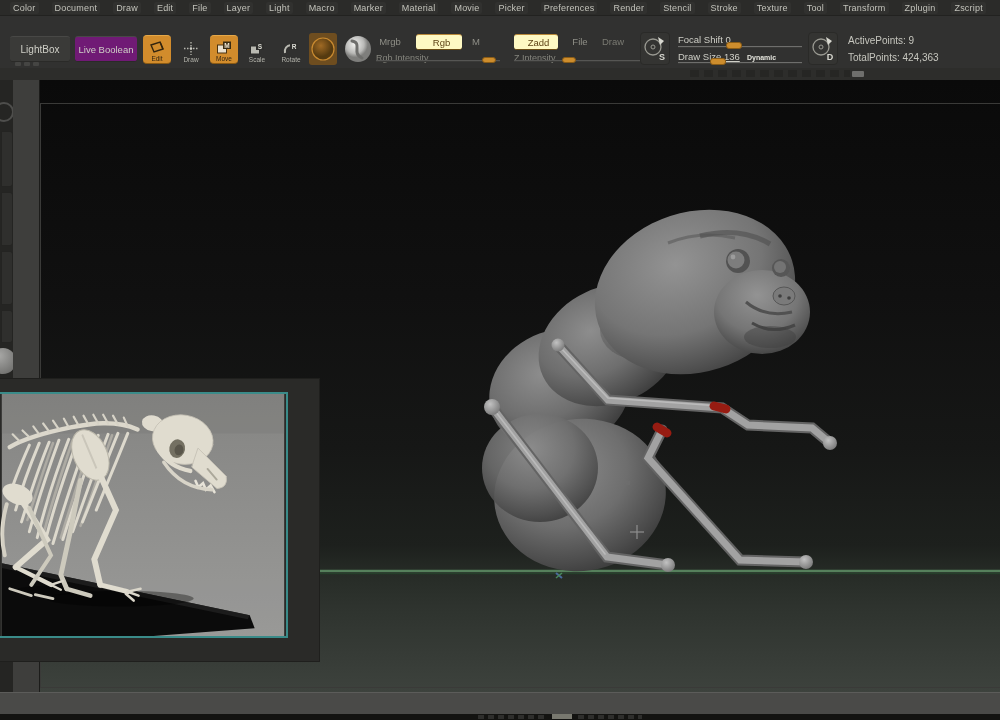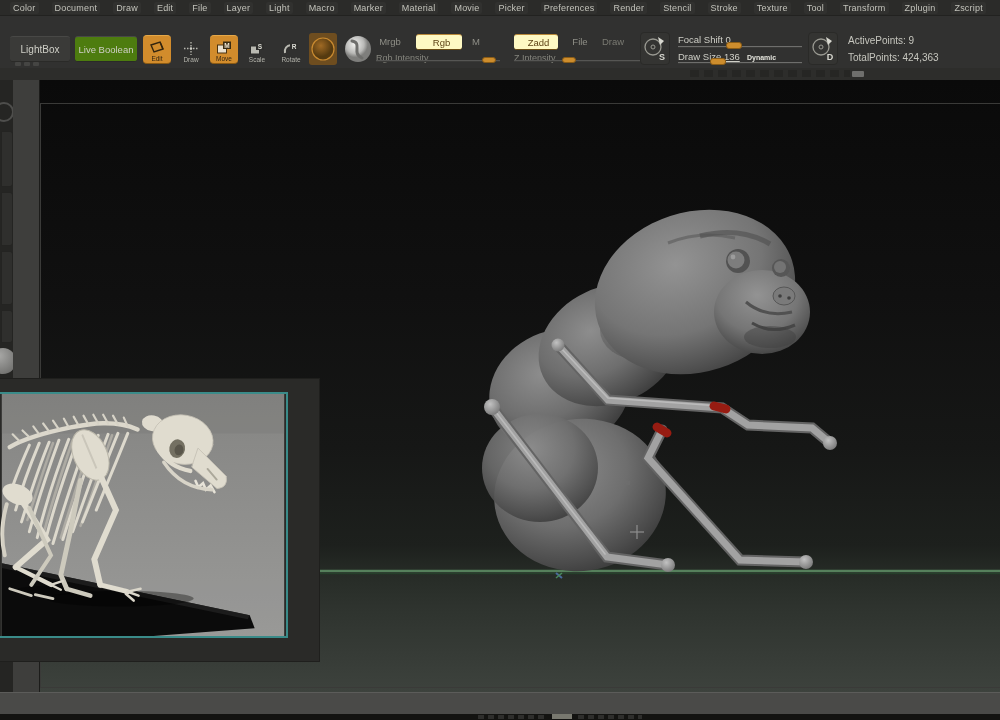--- a/index.html
+++ b/index.html
@@ -101,21 +101,21 @@
     <span class="mi">Zplugin</span>
     <span class="mi">Zscript</span>
   </div>
 
   <div class="toolbar">
     <div class="grip-dash" style="left:15px"></div>
     <div class="grip-dash" style="left:24px"></div>
     <div class="grip-dash" style="left:33px"></div>
 
     <div class="tb-btn" style="left:10px; top:11px; width:60px; height:26px;">LightBox</div>
-    <div class="tb-btn" style="left:75px; top:11px; width:62px; height:26px; background:#4d7c0f; font-size:9.5px;">Live Boolean</div>
+    <div class="tb-btn" style="left:75px; top:11px; width:62px; height:26px; background:#701a75; font-size:9.5px;">Live Boolean</div>
 
     <div class="tool-btn active" style="left:143px">
       <svg width="16" height="13" viewBox="0 0 16 13">
         <polygon points="2,4 11,1 14,8 5,11" fill="none" stroke="#33250f" stroke-width="1.4"></polygon>
         <line x1="11" y1="1" x2="14" y2="8" stroke="#33250f" stroke-width="1.4"></line>
       </svg>
       <span>Edit</span>
     </div>
 
     <div class="tool-btn" style="left:177px">

